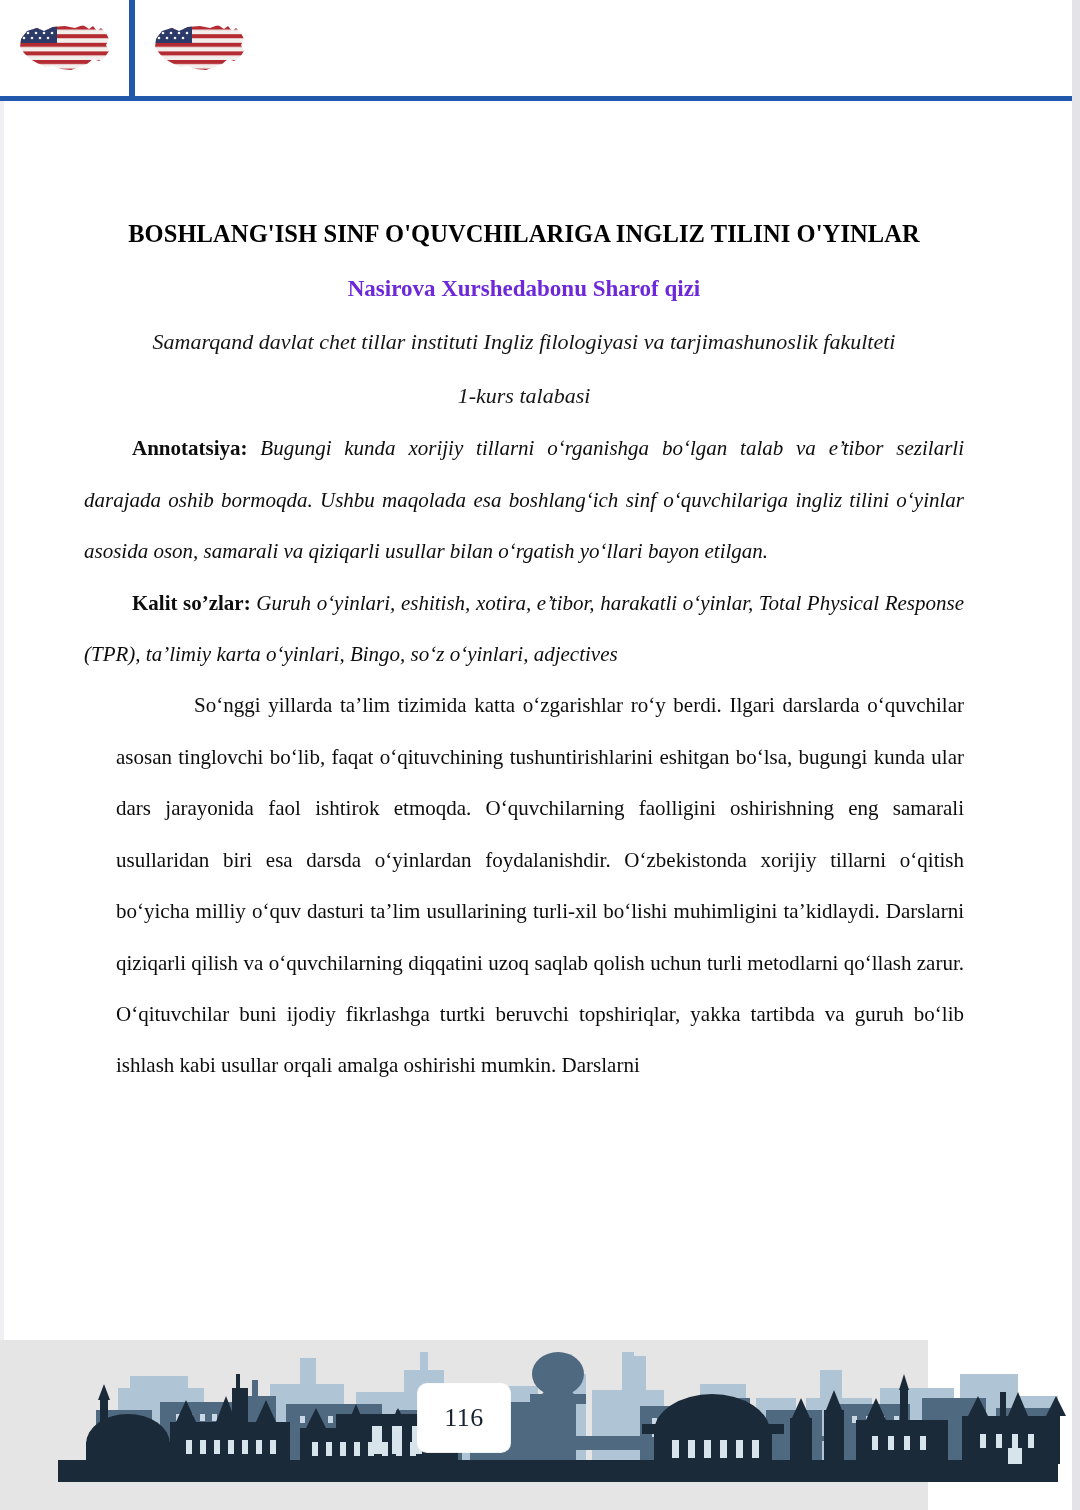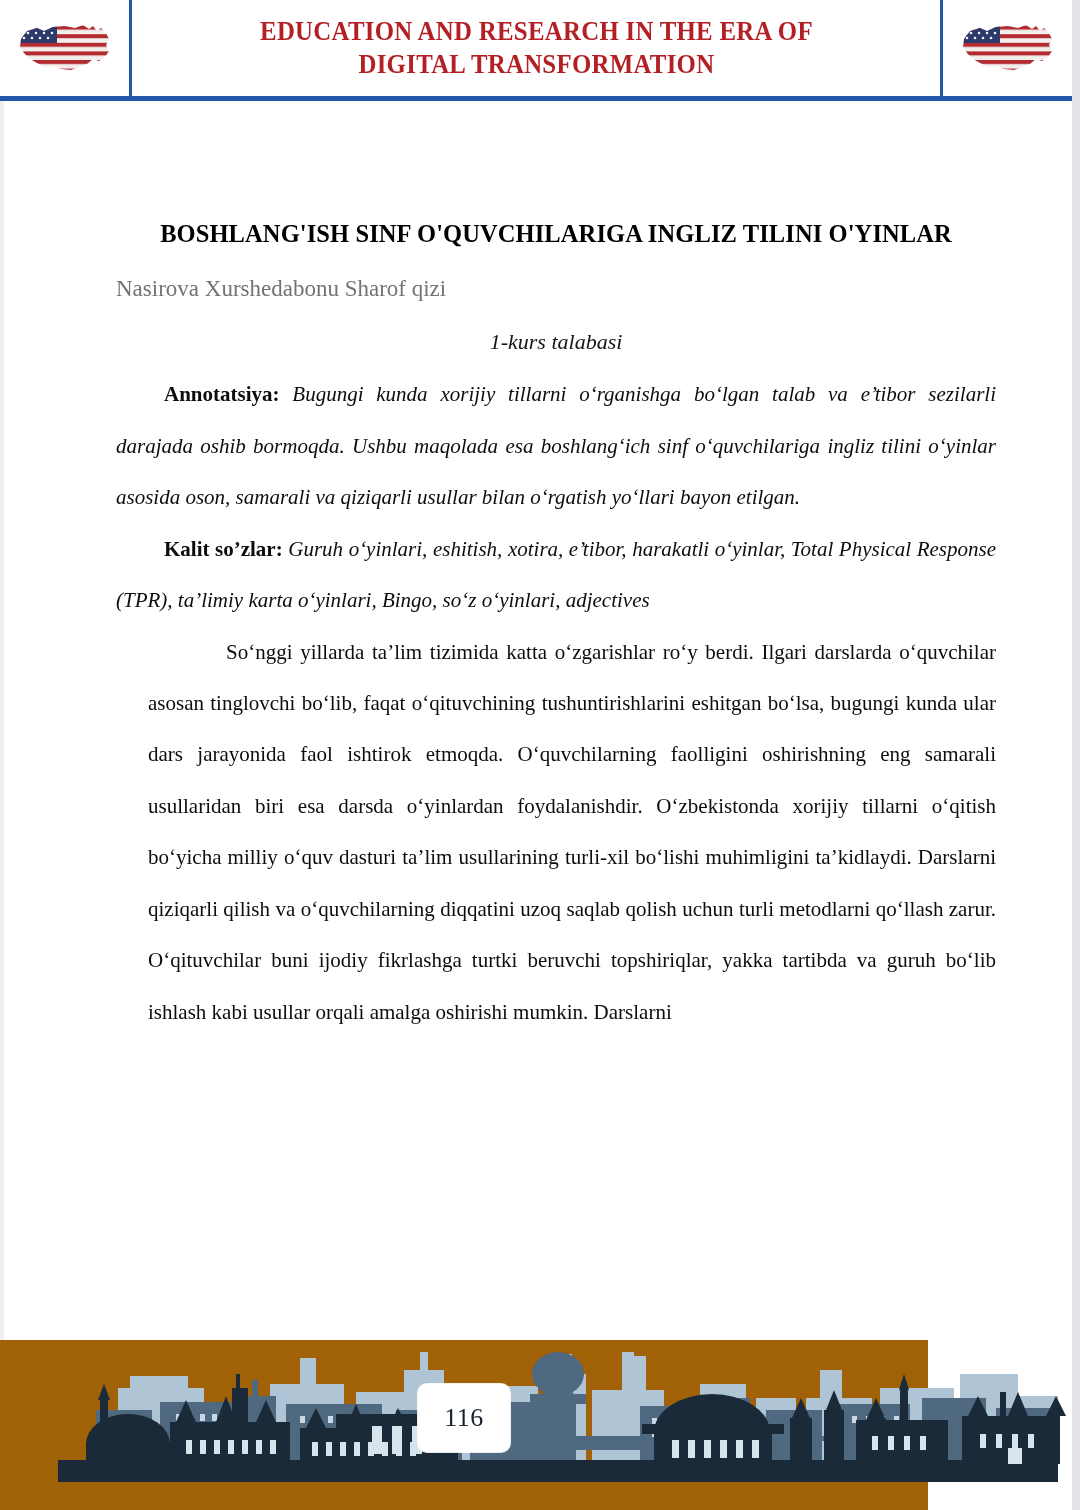--- a/index.html
+++ b/index.html
@@ -97,39 +97,39 @@
   
   .flagmap {
     width: 104px;
     height: 62px;
     display: block;
   }
 
   
   .content {
     position: absolute;
-    left: 116px;
+    left: 84px;
     top: 205px;
     width: 880px;
   }
   .art-title {
     font-size: 24.5px;
     font-weight: bold;
     text-align: center;
     line-height: 2.35;
     color: #000000;
     margin: 0 40px;
     letter-spacing: 0.1px;
   }
   .art-author {
     font-size: 23px;
-    font-weight: normal;
-    text-align: left;
+    font-weight: bold;
+    text-align: center;
     line-height: 2.3;
-    color: #737373;
+    color: #6d28d9;
     margin: 0;
   }
   .art-affil {
     font-size: 22px;
     font-style: italic;
     text-align: center;
     line-height: 2.45;
     color: #151515;
     margin: 0;
   }
@@ -158,21 +158,21 @@
     font-style: normal;
   }
 
   
   .footer {
     position: absolute;
     left: 0;
     bottom: 0;
     width: 928px;
     height: 170px;
-    background: #a16207;
+    background: #e5e5e5;
   }
   .skyline {
     position: absolute;
     left: 0;
     bottom: 28px;
     width: 1072px;
     height: 142px;
     display: block;
   }
   .pagenum-box {
@@ -239,26 +239,20 @@
               <circle cx="39" cy="16" r="1.3"></circle>
             <circle cx="11" cy="21" r="1.3"></circle>
               <circle cx="19" cy="21" r="1.3"></circle>
               <circle cx="27" cy="21" r="1.3"></circle>
             <circle cx="35" cy="21" r="1.3"></circle>
           </g>
         </g>
       </svg>
     </div>
 
-    <div class="runhead-cell-mid">
-      <div class="runhead-title">
-        <div>EDUCATION AND RESEARCH IN THE ERA OF</div>
-        <div>DIGITAL TRANSFORMATION</div>
-      </div>
-    </div>
 
     <div class="runhead-cell-right">
       <svg class="flagmap" viewBox="0 0 104 62">
         <g clip-path="url(#usmapclip)">
           <rect x="0" y="0" width="104" height="62" fill="url(#stripes)"></rect>
           <rect x="0" y="0" width="44" height="26" fill="#2b3a68"></rect>
           <g fill="#f4f4f4">
             <circle cx="7" cy="6" r="1.3"></circle>
               <circle cx="15" cy="6" r="1.3"></circle>
               <circle cx="23" cy="6" r="1.3"></circle>
@@ -285,20 +279,21 @@
   <div class="runhead-rule"></div>
 
   <div class="content">
 
     <div class="art-title">
       <div>BOSHLANG'ISH SINF O'QUVCHILARIGA INGLIZ TILINI O'YINLAR</div>
     </div>
 
     <div class="art-author">Nasirova Xurshedabonu Sharof qizi</div>
 
+    <div class="art-affil">Samarqand davlat chet tillar instituti Ingliz filologiyasi va tarjimashunoslik fakulteti</div>
     <div class="art-affil">1-kurs talabasi</div>
 
     <p class="para para-abstract"><span class="lead">Annotatsiya:</span><span> Bugungi kunda xorijiy tillarni o‘rganishga bo‘lgan talab va e’tibor sezilarli darajada oshib bormoqda. Ushbu maqolada esa boshlang‘ich sinf o‘quvchilariga ingliz tilini o‘yinlar asosida oson, samarali va qiziqarli usullar bilan o‘rgatish yo‘llari bayon etilgan.</span></p>
 
     <p class="para para-keywords"><span class="lead">Kalit so’zlar:</span><span> Guruh o‘yinlari, eshitish, xotira, e’tibor, harakatli o‘yinlar, Total Physical Response (TPR), ta’limiy karta o‘yinlari, Bingo, so‘z o‘yinlari, adjectives</span></p>
 
     <p class="para para-body">So‘nggi yillarda ta’lim tizimida katta o‘zgarishlar ro‘y berdi. Ilgari darslarda o‘quvchilar asosan tinglovchi bo‘lib, faqat o‘qituvchining tushuntirishlarini eshitgan bo‘lsa, bugungi kunda ular dars jarayonida faol ishtirok etmoqda. O‘quvchilarning faolligini oshirishning eng samarali usullaridan biri esa darsda o‘yinlardan foydalanishdir. O‘zbekistonda xorijiy tillarni o‘qitish bo‘yicha milliy o‘quv dasturi ta’lim usullarining turli-xil bo‘lishi muhimligini ta’kidlaydi. Darslarni qiziqarli qilish va o‘quvchilarning diqqatini uzoq saqlab qolish uchun turli metodlarni qo‘llash zarur. O‘qituvchilar buni ijodiy fikrlashga turtki beruvchi topshiriqlar, yakka tartibda va guruh bo‘lib ishlash kabi usullar orqali amalga oshirishi mumkin. Darslarni</p>
   </div>
 
   <div class="footer">

